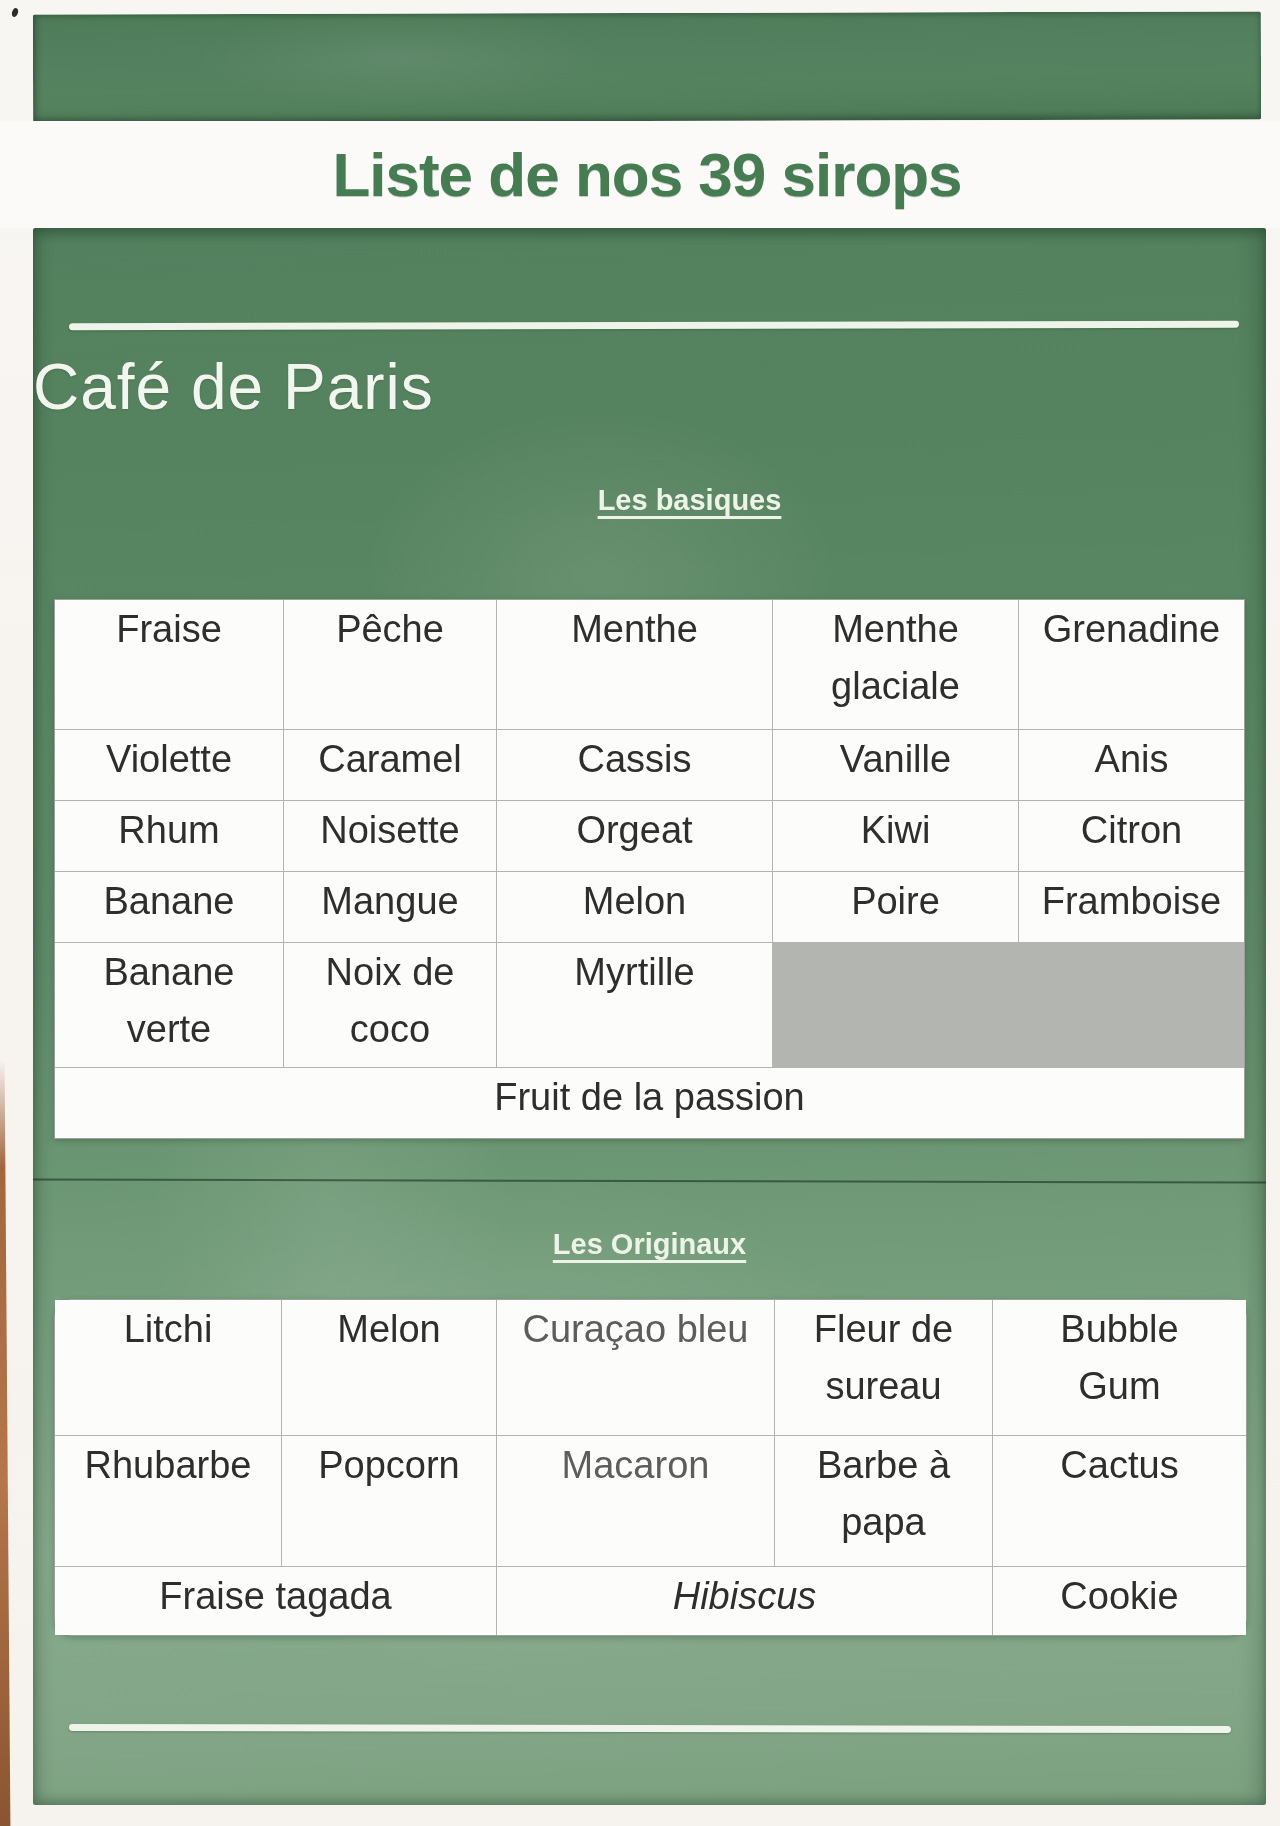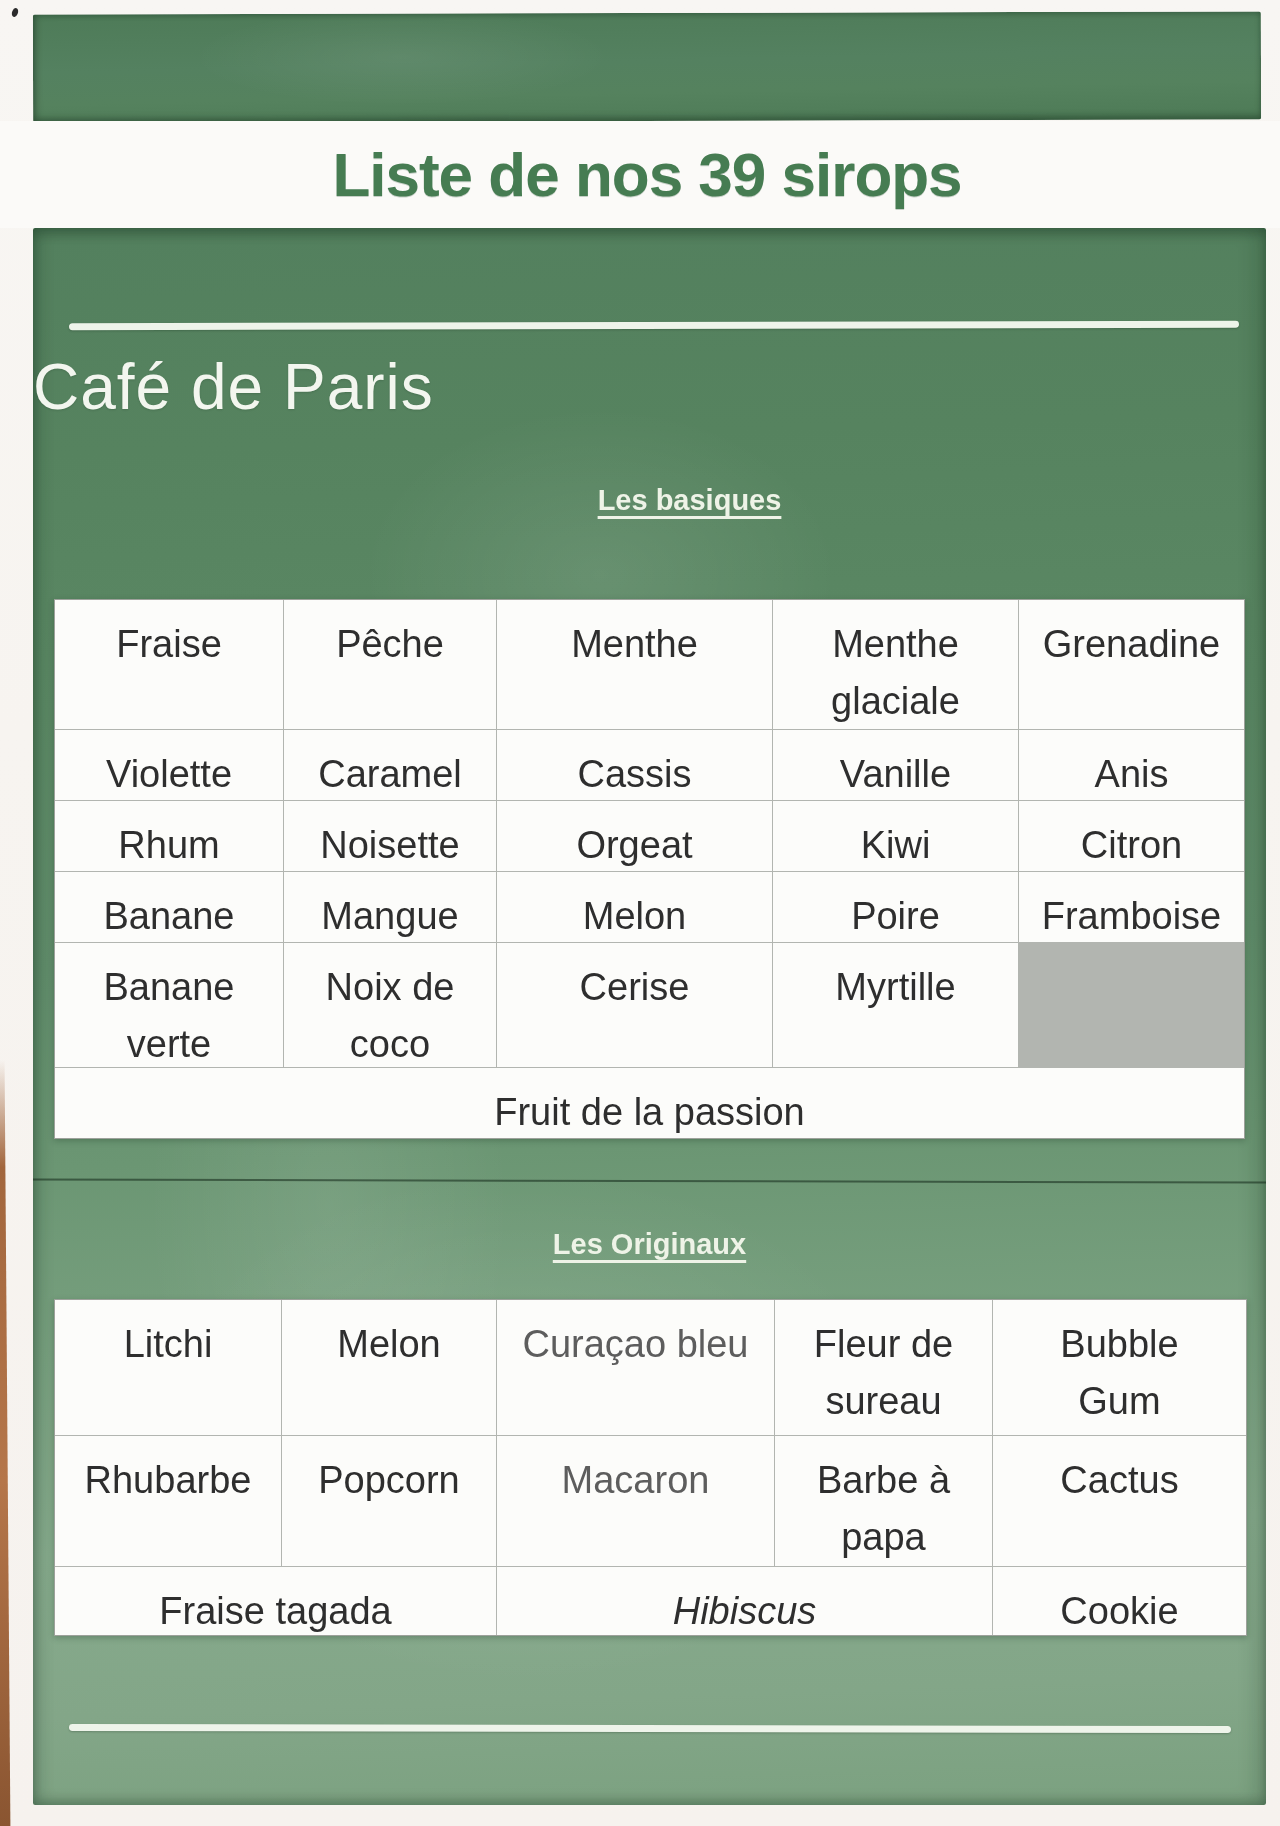--- a/index.html
+++ b/index.html
@@ -85,26 +85,27 @@
   }
   .table-1{
     left:21px;top:371px;
     grid-template-columns:228px 212px 275px 245px 225px;
     grid-template-rows:129px 70px 70px 70px 124px 70px;
   }
   .table-2{
     left:21px;top:1071px;
     grid-template-columns:226px 214px 277px 217px 253px;
     grid-template-rows:135px 130px 68px;
+    border-radius:19px;
   }
   .cell{
     background:#fcfcfa;
     display:flex;justify-content:center;align-items:flex-start;
     text-align:center;
-    padding-top:16px;
+    padding-top:1px;
     font-size:38px;line-height:57px;color:#2e2e2e;
     white-space:pre-line;
   }
   .cell.muted{color:#5d5d5d;}
 
   
   .crease-line{
     position:absolute;left:0;top:952px;width:100%;height:2px;
     background:rgba(18,38,24,.55);
     transform:rotate(0.15deg);
@@ -160,21 +161,20 @@
         <div class="cell">Citron</div>
         <div class="cell">Banane</div>
         <div class="cell">Mangue</div>
         <div class="cell">Melon</div>
         <div class="cell">Poire</div>
         <div class="cell">Framboise</div>
         <div class="cell">Banane
 verte</div>
         <div class="cell">Noix de
 coco</div>
-        <div class="cell">Cerise</div>
         <div class="cell">Myrtille</div>
         <div class="cell" style="grid-column: span 5;">Fruit de la passion</div>
       </div>
 
     <div class="crease-line"></div>
 
     <div class="section-label originaux">Les Originaux</div>
 
     <div class="syrup-table table-2">
         <div class="cell">Litchi</div>

